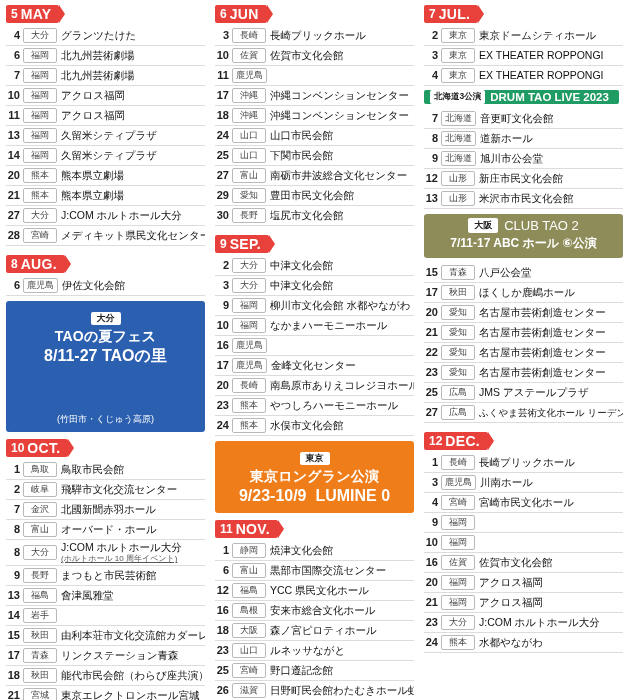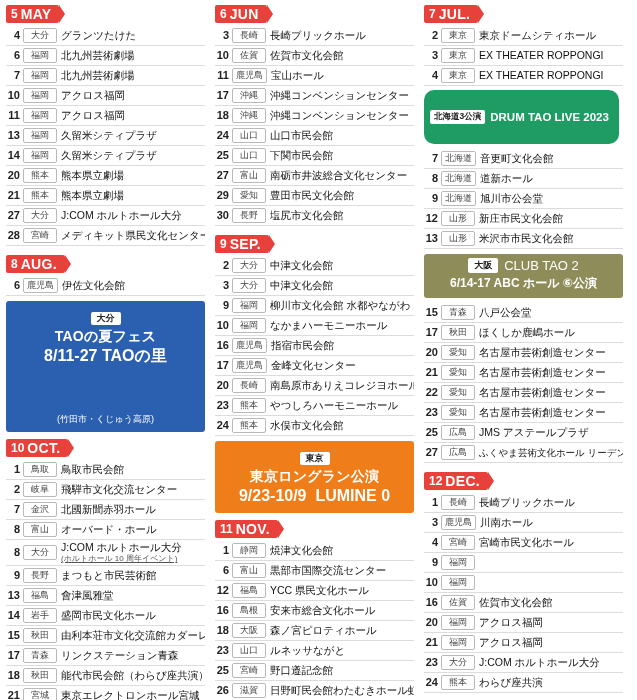--- a/index.html
+++ b/index.html
@@ -141,22 +141,22 @@
     margin-top: 48px;
   }
   .promo-blue { background: #2b5fb0; }
   .promo-orange { background: #ef7d1a; }
 
   
   .banner {
     display: flex;
     align-items: center;
     gap: 5px;
-    border-radius: 10px;
-    padding: 20px 6px;
+    border-radius: 2px;
+    padding: 0 6px;
     margin: 4px 4px 5px 0;
     color: #fff;
   }
   .banner-green { background: #1f9c63; }
   .banner .btag {
     background: #fff;
     color: #222;
     font-size: 8.5px;
     font-weight: bold;
     border-radius: 2px;
@@ -315,21 +315,20 @@
             <span class="venue">まつもと市民芸術館</span>
           </div>
         <div class="row">
             <span class="day">13</span>
             <span class="pref">福島</span>
             <span class="venue">會津風雅堂</span>
           </div>
         <div class="row">
             <span class="day">14</span>
             <span class="pref">岩手</span>
-            <span class="venue">盛岡市民文化ホール</span>
           </div>
         <div class="row">
             <span class="day">15</span>
             <span class="pref">秋田</span>
             <span class="venue">由利本荘市文化交流館カダーレ</span>
           </div>
         <div class="row">
             <span class="day">17</span>
             <span class="pref">青森</span>
             <span class="venue">リンクステーション青森</span>
@@ -365,21 +364,20 @@
             <span class="venue">長崎ブリックホール</span>
           </div>
         <div class="row">
             <span class="day">10</span>
             <span class="pref">佐賀</span>
             <span class="venue">佐賀市文化会館</span>
           </div>
         <div class="row">
             <span class="day">11</span>
             <span class="pref">鹿児島</span>
-            <span class="venue">宝山ホール</span>
           </div>
         <div class="row">
             <span class="day">17</span>
             <span class="pref">沖縄</span>
             <span class="venue">沖縄コンベンションセンター</span>
           </div>
         <div class="row">
             <span class="day">18</span>
             <span class="pref">沖縄</span>
             <span class="venue">沖縄コンベンションセンター</span>
@@ -434,21 +432,20 @@
             <span class="venue">柳川市文化会館 水都やながわ</span>
           </div>
         <div class="row">
             <span class="day">10</span>
             <span class="pref">福岡</span>
             <span class="venue">なかまハーモニーホール</span>
           </div>
         <div class="row">
             <span class="day">16</span>
             <span class="pref">鹿児島</span>
-            <span class="venue">指宿市民会館</span>
           </div>
         <div class="row">
             <span class="day">17</span>
             <span class="pref">鹿児島</span>
             <span class="venue">金峰文化センター</span>
           </div>
         <div class="row">
             <span class="day">20</span>
             <span class="pref">長崎</span>
             <span class="venue">南島原市ありえコレジヨホール</span>
@@ -574,21 +571,21 @@
             <span class="pref">山形</span>
             <span class="venue">米沢市市民文化会館</span>
           </div>
       </div>
 
       <div class="olive-box">
         <div class="otop">
           <span class="otag">大阪</span>
           <span class="otitle">CLUB TAO 2</span>
         </div>
-        <div class="oline">6/14-17 ABC ホール ⑥公演</div>
+        <div class="oline">7/11-17 ABC ホール ⑥公演</div>
       </div>
 
       <div>
         <div class="row">
             <span class="day">15</span>
             <span class="pref">青森</span>
             <span class="venue">八戸公会堂</span>
           </div>
         <div class="row">
             <span class="day">17</span>
@@ -673,19 +670,19 @@
             <span class="venue">アクロス福岡</span>
           </div>
         <div class="row">
             <span class="day">23</span>
             <span class="pref">大分</span>
             <span class="venue">J:COM ホルトホール大分</span>
           </div>
         <div class="row">
             <span class="day">24</span>
             <span class="pref">熊本</span>
-            <span class="venue">わらび座共演</span>
+            <span class="venue">水都やながわ</span>
           </div>
       </div>
     </div>
 
   </div>
 </div>
 
 </body></html>

